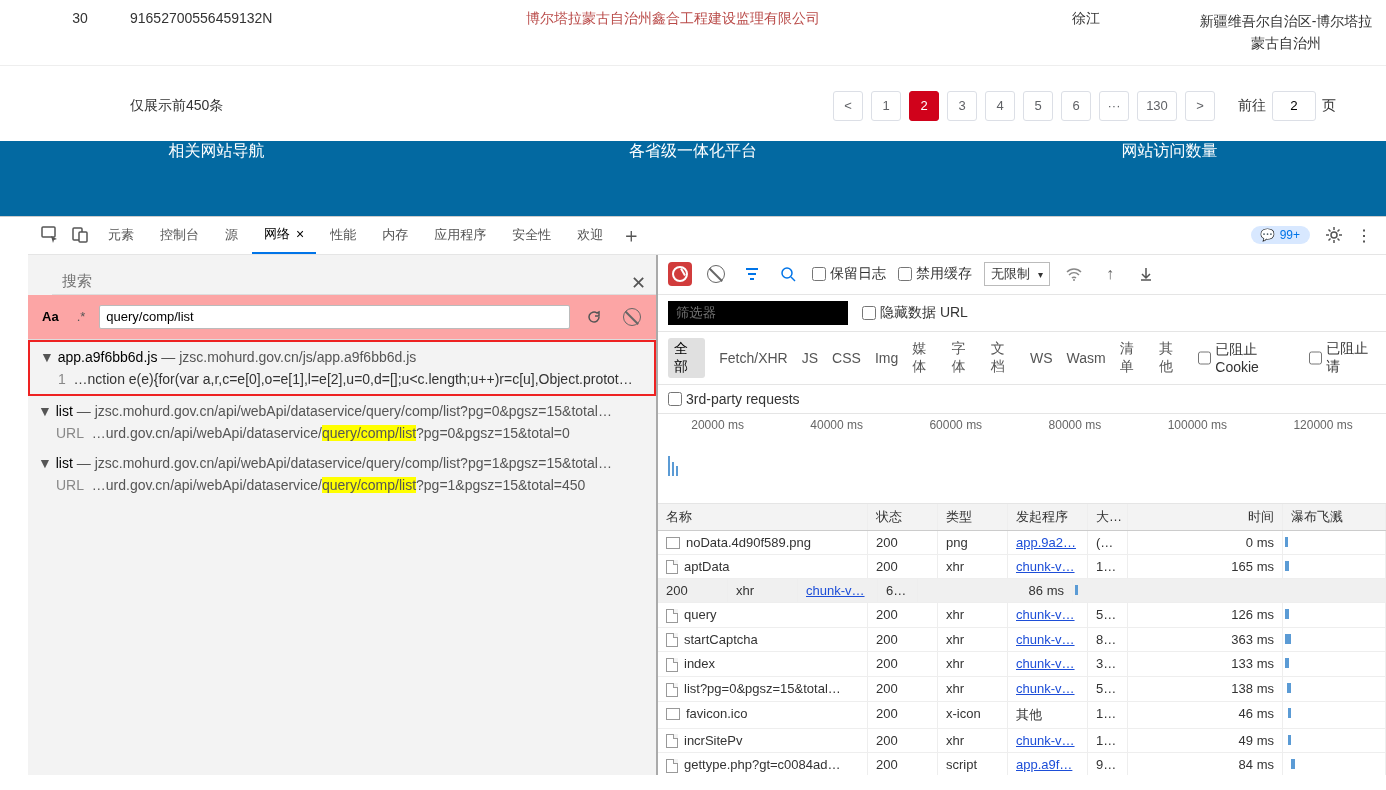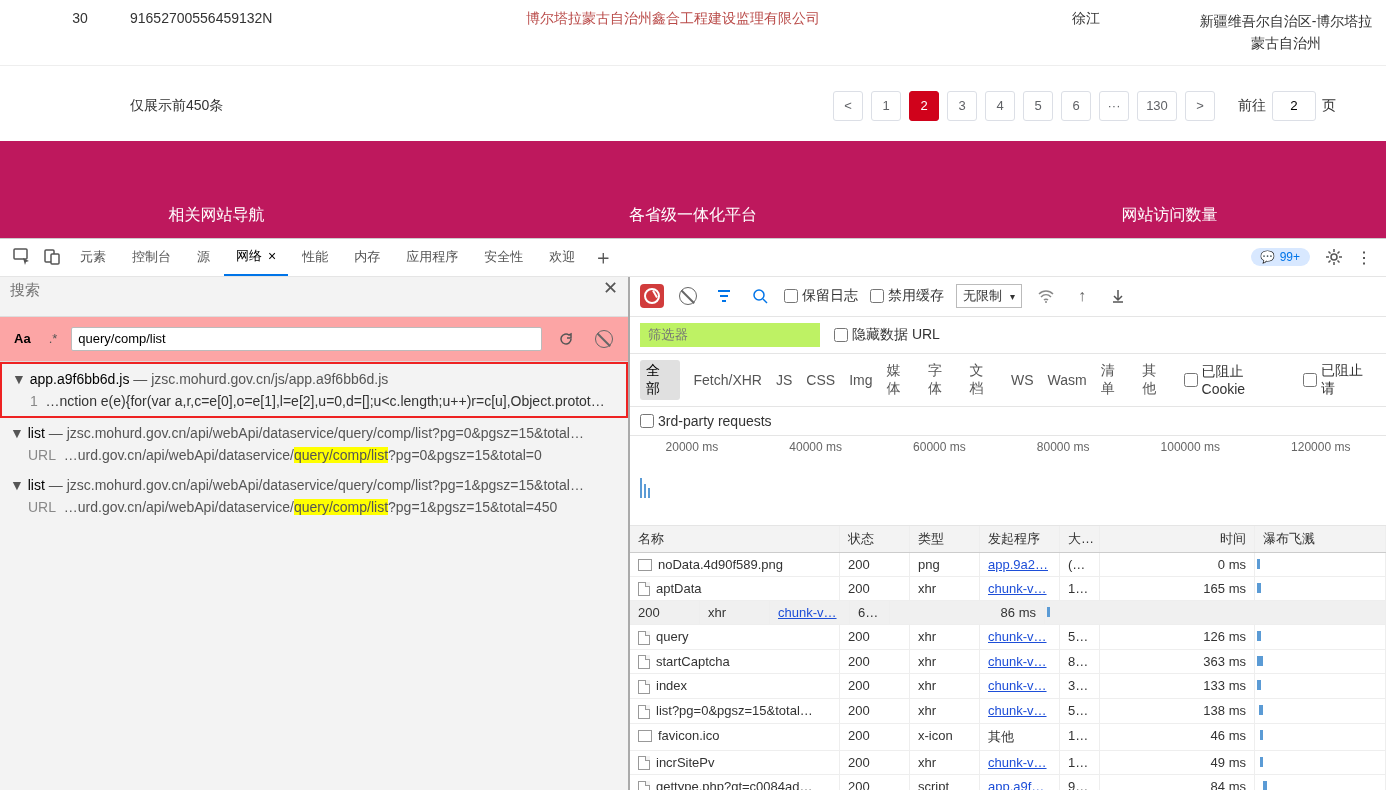--- a/index.html
+++ b/index.html
@@ -17,39 +17,39 @@
 .pagination-row { display: flex; align-items: center; padding: 25px 50px 20px 130px; }
 .limit-text { color: #333; }
 .spacer { flex: 1; }
 .pager { display: flex; gap: 8px; align-items: center; }
 .pg-btn { min-width: 30px; height: 30px; border: 1px solid #dcdfe6; border-radius: 3px; display: flex; align-items: center; justify-content: center; cursor: pointer; color: #606266; font-size: 13px; background: #fff; }
 .pg-btn.active { background: #d0021b; color: #fff; border-color: #d0021b; }
 .pg-goto { display: flex; align-items: center; gap: 6px; margin-left: 15px; }
 .pg-input { width: 44px; height: 30px; border: 1px solid #dcdfe6; border-radius: 3px; text-align: center; }
 
 
-.black-bar { background: #be185d; color: #fff; height: 97px; display: flex; align-items: flex-end; padding-bottom: 12px; }
+.black-bar { background: #0369a1; color: #fff; height: 75px; display: flex; padding-bottom: 12px; }
 .black-item { flex: 1; text-align: center; font-size: 16px; }
 .black-item:nth-child(2) { flex: 1.2; }
 .black-item:nth-child(3) { flex: 1; }
 
 
-.devtools { background: #fff; border-top: 1px solid #ccc; }
+.devtools { background: #fff; border-top: 1px solid #ccc; padding-left: 28px; }
 .dt-tabs { display: flex; align-items: center; height: 38px; border-bottom: 1px solid #e5e5e5; padding: 0 8px; gap: 2px; }
 .dt-tab { padding: 0 12px; height: 38px; display: flex; align-items: center; cursor: pointer; color: #555; font-size: 13px; }
 .dt-tab.active { border-bottom: 2px solid #0074e8; color: #000; }
 .dt-tab .close { margin-left: 6px; font-size: 14px; }
 .dt-icon { width: 28px; height: 28px; display: flex; align-items: center; justify-content: center; cursor: pointer; }
 .dt-badge { background: #d8e8ff; color: #0074e8; border-radius: 12px; padding: 2px 10px; font-size: 12px; display: flex; align-items: center; gap: 4px; margin-left: auto; }
 
 .dt-body { display: flex; height: 520px; }
 .dt-left { width: 630px; border-right: 2px solid #aaa; display: flex; flex-direction: column; background: #f3f3f3; }
 .dt-right { flex: 1; display: flex; flex-direction: column; }
 
-.search-bar { display: flex; align-items: flex-start; height: 40px; padding: 0 10px; border-bottom: 1px solid #ddd; background: #f3f3f3; }
+.search-bar { display: flex; align-items: flex-end; height: 40px; padding: 0 10px; border-bottom: 1px solid #ddd; background: #f3f3f3; margin-left: 24px; }
 .search-bar input.search-text { flex: 1; height: 26px; border: none; background: transparent; outline: none; font-size: 15px; color: #666; }
 .search-close { font-size: 18px; cursor: pointer; color: #555; }
 
 .filter-bar { display: flex; align-items: center; gap: 10px; padding: 8px 10px; border-bottom: 1px solid #ddd; background: #fca5a5; }
 .filter-pill { font-size: 13px; color: #555; cursor: pointer; padding: 2px 4px; }
 .filter-pill.bold { font-weight: bold; color: #000; }
 .filter-input { flex: 1; height: 24px; border: 1px solid #bbb; border-radius: 2px; padding: 0 6px; font-size: 13px; min-width: 200px; }
 
 .search-results { flex: 1; overflow: auto; background: #f3f3f3; font-size: 14px; }
 .sr-group { padding: 4px 10px; }
@@ -70,21 +70,21 @@
 .circle-slash::after { content: ""; position: absolute; width: 18px; height: 1.5px; background: #666; top: 8px; left: -1px; transform: rotate(45deg); }
 .funnel { color: #0074e8; font-size: 16px; }
 .magnifier { color: #0074e8; font-size: 16px; }
 .chk { display: flex; align-items: center; gap: 4px; font-size: 14px; }
 .chk input { width: 14px; height: 14px; }
 .select-wrap { display: flex; align-items: center; border: 1px solid #bbb; height: 24px; padding: 0 6px; font-size: 13px; }
 .select-wrap::after { content: "▾"; margin-left: 8px; font-size: 10px; }
 .arrow-btn { font-size: 16px; color: #666; }
 
 .net-filter-bar { display: flex; align-items: center; gap: 14px; padding: 6px 10px; border-bottom: 1px solid #e5e5e5; font-size: 14px; }
-.ft-text { background: #bef264; border: none; height: 24px; padding: 0 8px; color: #666; width: 180px; }
+.ft-text { background: #000000; border: none; height: 24px; padding: 0 8px; color: #666; width: 180px; }
 
 .net-types { display: flex; align-items: center; gap: 14px; padding: 6px 10px; border-bottom: 1px solid #e5e5e5; font-size: 14px; }
 .type-item { cursor: pointer; color: #555; }
 .type-item.active { background: #e0e0e0; border-radius: 3px; padding: 2px 6px; color: #000; }
 
 .third-party { padding: 6px 10px; border-bottom: 1px solid #e5e5e5; }
 
 .timeline { height: 90px; border-bottom: 1px solid #e5e5e5; position: relative; background: #fff; }
 .tl-labels { display: flex; justify-content: space-around; font-size: 12px; color: #666; padding-top: 4px; }
 .tl-bars { position: absolute; bottom: 24px; left: 10px; }

